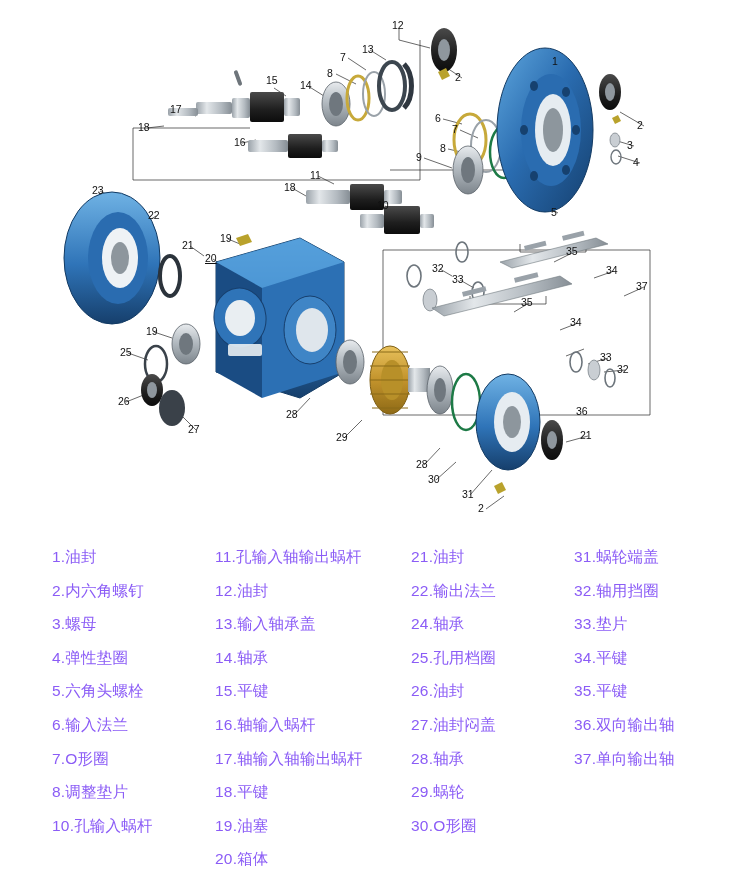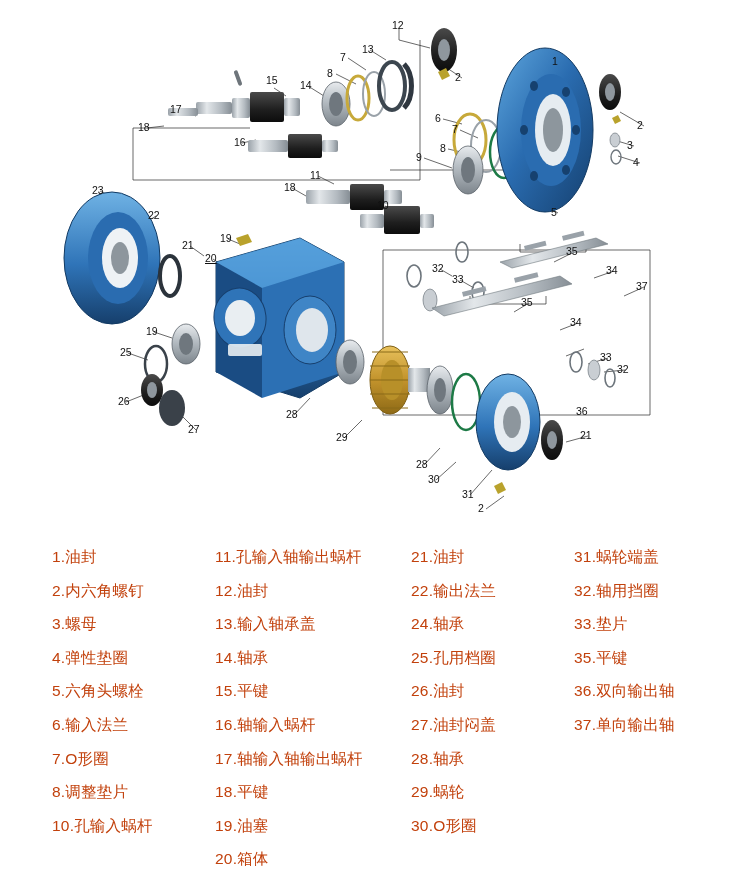--- a/index.html
+++ b/index.html
@@ -27,21 +27,21 @@
   }
   .legend-col{
     width:163px;
     flex:0 0 163px;
   }
   .legend-col:nth-child(2){flex:0 0 196px;width:196px;}
   .legend-col:nth-child(3){flex:0 0 163px;width:163px;}
   .legend-item{
     font-size:15.5px;
     line-height:33.6px;
-    color:#c2410c;
+    color:#8b5cf6;
     white-space:nowrap;
     letter-spacing:0.2px;
   }
   
   .lbl{
     position:absolute;
     font-size:10.5px;
     color:#111;
     background:transparent;
     line-height:1;
@@ -371,18 +371,19 @@
         <div class="legend-item">26.油封</div>
         <div class="legend-item">27.油封闷盖</div>
         <div class="legend-item">28.轴承</div>
         <div class="legend-item">29.蜗轮</div>
         <div class="legend-item">30.O形圈</div>
       </div>
       <div class="legend-col">
         <div class="legend-item">31.蜗轮端盖</div>
         <div class="legend-item">32.轴用挡圈</div>
         <div class="legend-item">33.垫片</div>
+        <div class="legend-item">34.平键</div>
         <div class="legend-item">35.平键</div>
         <div class="legend-item">36.双向输出轴</div>
         <div class="legend-item">37.单向输出轴</div>
       </div>
     </div>
 </div>
 
 </body></html>

